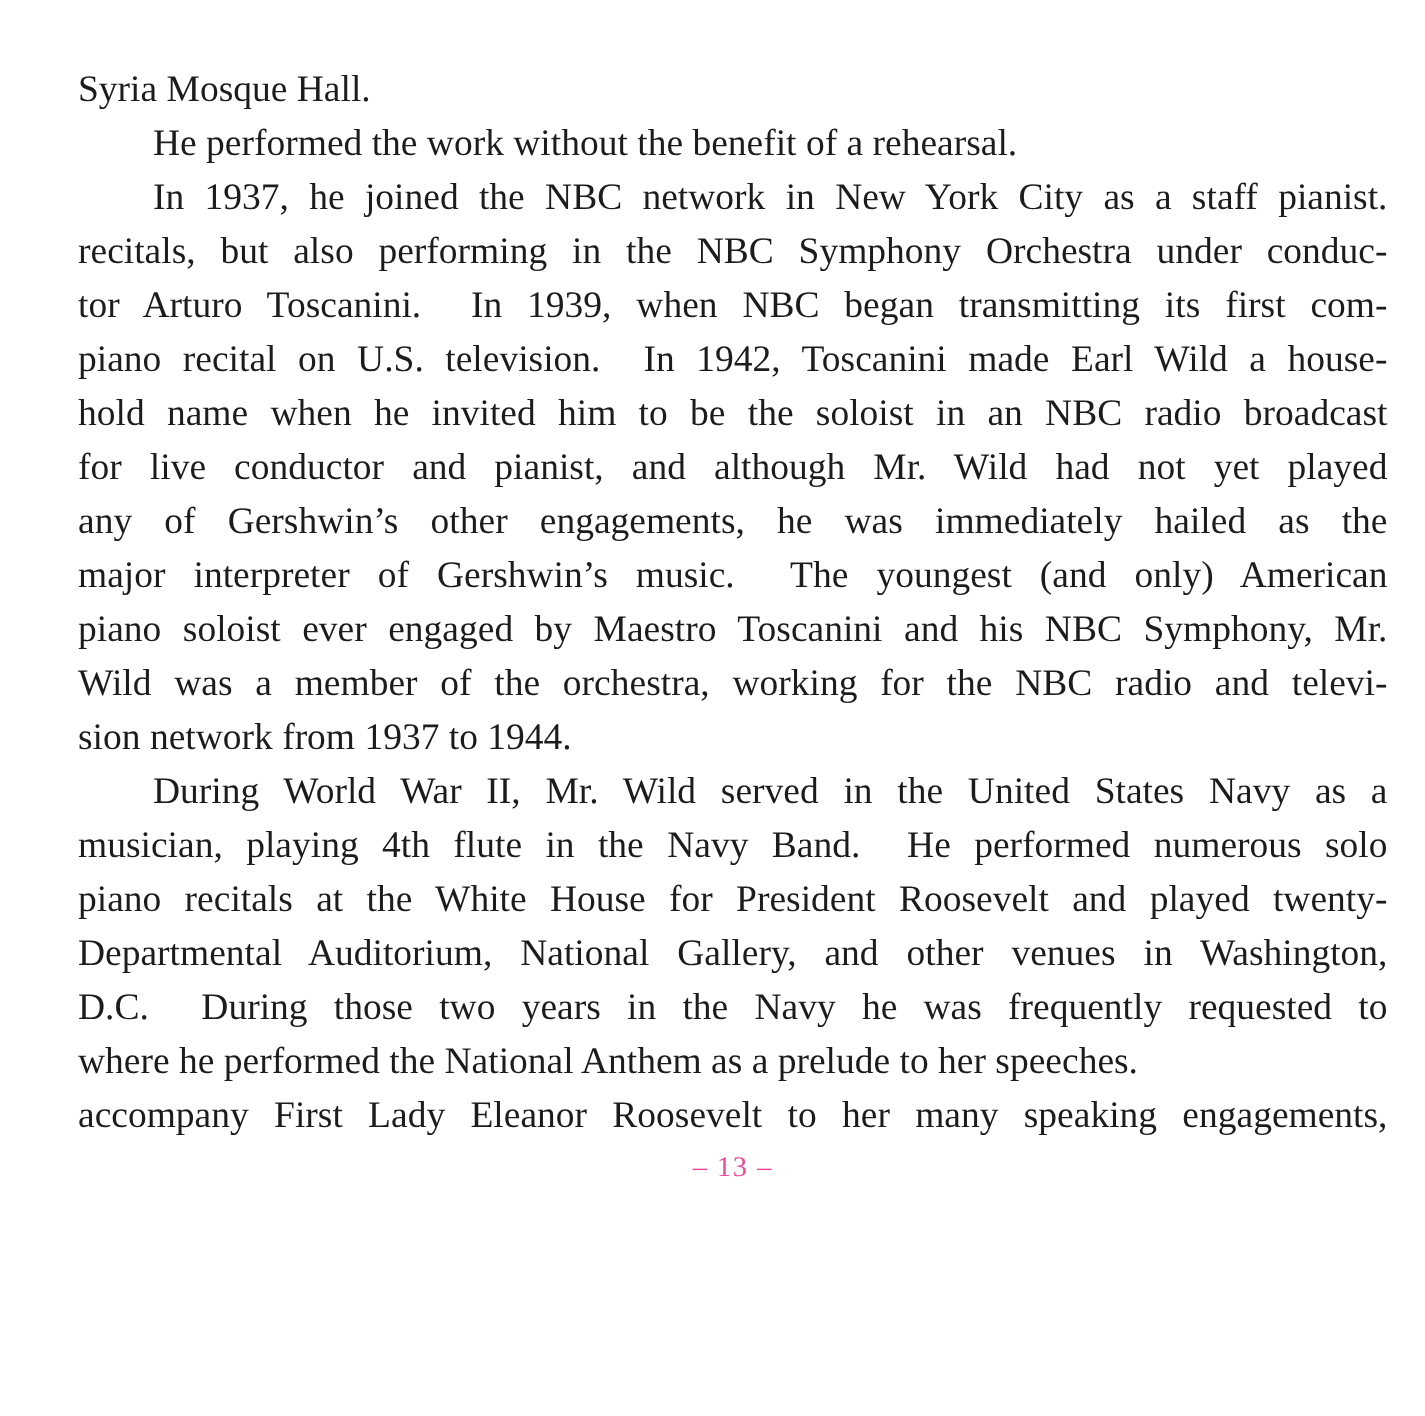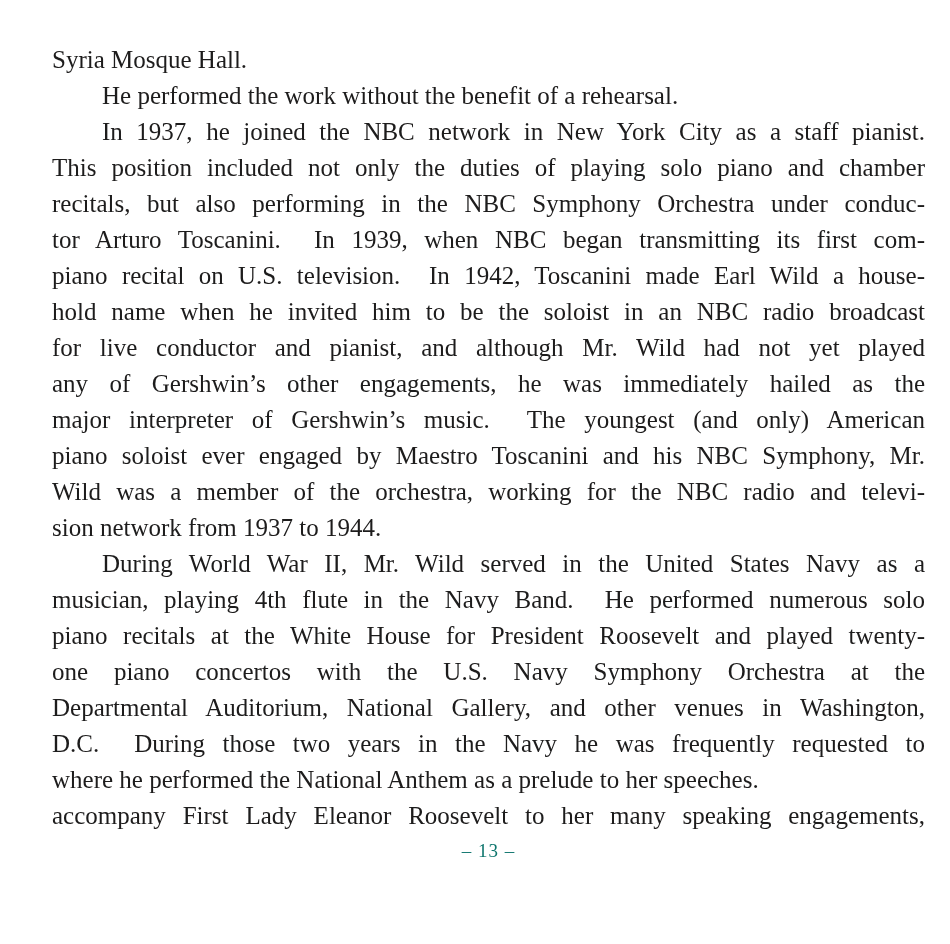--- a/index.html
+++ b/index.html
@@ -41,53 +41,51 @@
   }
   .line em {
     font-style: italic;
   }
   .page-number {
     margin-top: 4px;
     text-align: center;
     font-size: 19px;
     line-height: 26px;
     letter-spacing: 1px;
-    color: #0f766e;
+    color: #ec4899;
   }
 </style>
 </head>
 <body>
 
 <div class="page">
   <div class="text-block">
       <div class="paragraph">
         <div class="line last"><span>Syria Mosque Hall.</span></div>
       </div>
       <div class="paragraph">
         <div class="line indent last"><span>He performed the work without the benefit of a rehearsal.</span></div>
       </div>
       <div class="paragraph">
         <div class="line indent"><span>In 1937, he joined the NBC network in New York City as a staff pianist.</span></div>
-        <div class="line"><span>This position included not only the duties of playing solo piano and chamber</span></div>
         <div class="line"><span>recitals, but also performing in the NBC Symphony Orchestra under conduc-</span></div>
         <div class="line"><span>tor Arturo Toscanini.&nbsp; In 1939, when NBC began transmitting its first com-</span></div>
         <div class="line"><span>piano recital on U.S. television.&nbsp; In 1942, Toscanini made Earl Wild a house-</span></div>
         <div class="line"><span>hold name when he invited him to be the soloist in an NBC radio broadcast</span></div>
         <div class="line"><span>for live conductor and pianist, and although Mr. Wild had not yet played</span></div>
         <div class="line"><span>any of Gershwin’s other engagements, he was immediately hailed as the</span></div>
         <div class="line"><span>major interpreter of Gershwin’s music.&nbsp; The youngest (and only) American</span></div>
         <div class="line"><span>piano soloist ever engaged by Maestro Toscanini and his NBC Symphony, Mr.</span></div>
         <div class="line"><span>Wild was a member of the orchestra, working for the NBC radio and televi-</span></div>
         <div class="line last"><span>sion network from 1937 to 1944.</span></div>
       </div>
       <div class="paragraph">
         <div class="line indent"><span>During World War II, Mr. Wild served in the United States Navy as a</span></div>
         <div class="line"><span>musician, playing 4th flute in the Navy Band.&nbsp; He performed numerous solo</span></div>
         <div class="line"><span>piano recitals at the White House for President Roosevelt and played twenty-</span></div>
-        <div class="line"><span>one piano concertos with the U.S. Navy Symphony Orchestra at the</span></div>
         <div class="line"><span>Departmental Auditorium, National Gallery, and other venues in Washington,</span></div>
         <div class="line"><span>D.C.&nbsp; During those two years in the Navy he was frequently requested to</span></div>
         <div class="line last"><span>where he performed the National Anthem as a prelude to her speeches.</span></div>
         <div class="line"><span>accompany First Lady Eleanor Roosevelt to her many speaking engagements,</span></div>
       </div>
     </div>
   <div class="page-number">– 13 –</div>
 </div>
 
 </body></html>

